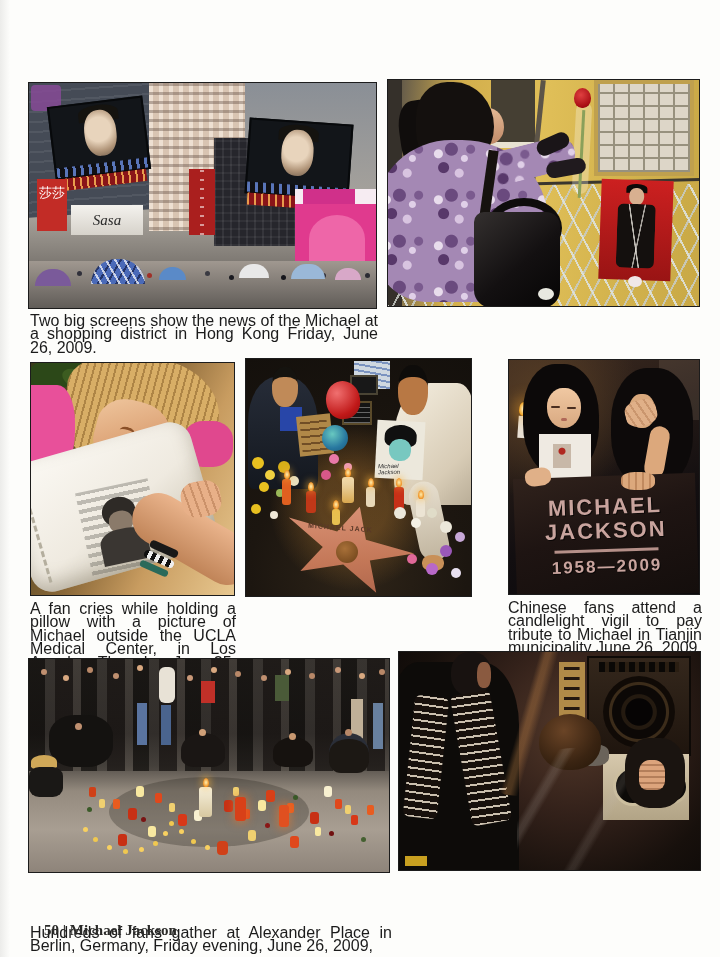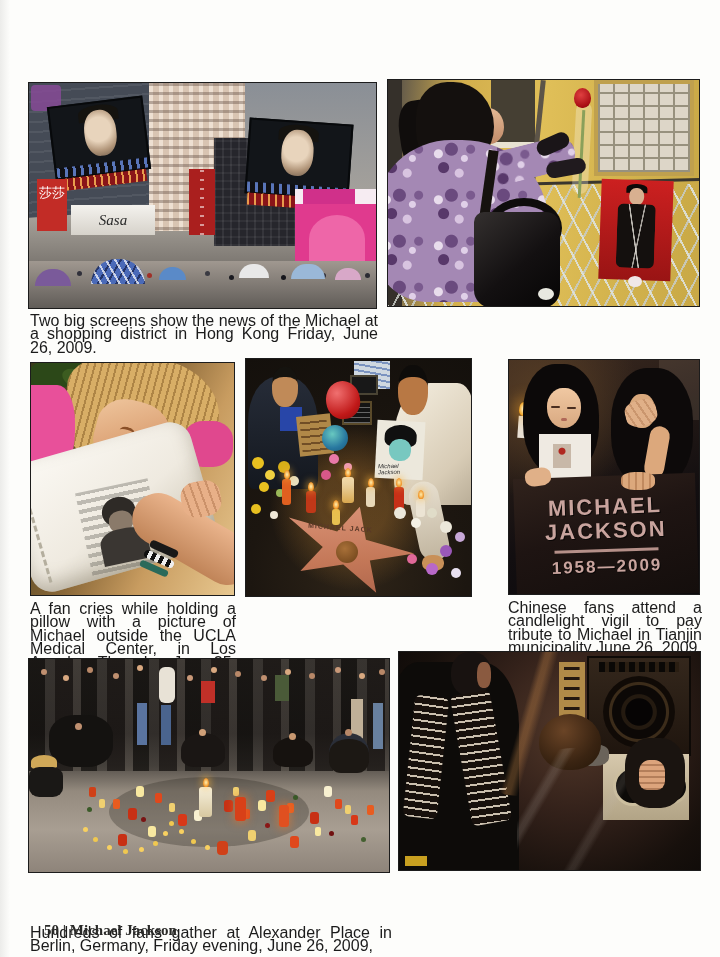--- a/index.html
+++ b/index.html
@@ -36,21 +36,21 @@
     background:radial-gradient(circle at 45% 42%,#e8d4bc 0 38%,#b09478 68%,#6a5848 100%);}
   .mj-hair{left:28px;top:2px;width:40px;height:16px;border-radius:50% 50% 0 0;background:#15130f;}
   .scr-ticker{left:0;bottom:0;width:100%;height:10px;background:#101014;
     background-image:repeating-linear-gradient(90deg,rgba(120,160,255,.7) 0 3px,transparent 3px 8px);}
   .hk-red-strip{height:12px;background:#8a1418;
     background-image:repeating-linear-gradient(90deg,rgba(255,190,90,.8) 0 2px,transparent 2px 7px);}
   .hk-strip-l{left:16px;top:92px;width:102px;transform:rotate(-7deg);}
   .hk-strip-r{left:218px;top:113px;width:102px;transform:rotate(4deg);}
   .hk-sasa-sign{left:8px;top:96px;width:30px;height:52px;background:#c22c26;color:#fff;
     font-size:13px;line-height:1.5;text-align:center;padding-top:4px;box-sizing:border-box;}
-  .hk-sasa-store{left:42px;top:122px;width:84px;height:30px;
+  .hk-sasa-store{left:42px;top:122px;width:72px;height:30px;
     background:linear-gradient(#f4f2ee,#d6d2ca);display:flex;align-items:center;justify-content:center;
     font-family:"Liberation Serif",serif;font-style:italic;font-size:15px;color:#2a2a2a;}
   .hk-banner-mid{left:160px;top:86px;width:26px;height:66px;background:#aa1f1e;
     background-image:repeating-linear-gradient(0deg,rgba(255,255,255,.55) 0 2px,transparent 2px 9px);
     background-size:4px 100%;background-position:11px 0;background-repeat:no-repeat;}
   .hk-pink{left:266px;top:106px;width:82px;height:74px;background:#e03a8e;}
   .hk-pink-sign{left:0;top:0;width:100%;height:15px;background:#f6ecf2;
     background-image:linear-gradient(90deg,transparent 0 8px,#d0308a 8px 60px,transparent 60px);}
   .hk-pink-arch{left:14px;top:26px;width:56px;height:48px;border-radius:50% 50% 0 0;background:#ee66a8;}
   .hk-street{left:0;top:178px;width:349px;height:49px;background:linear-gradient(#a09890,#5e5a56);}

